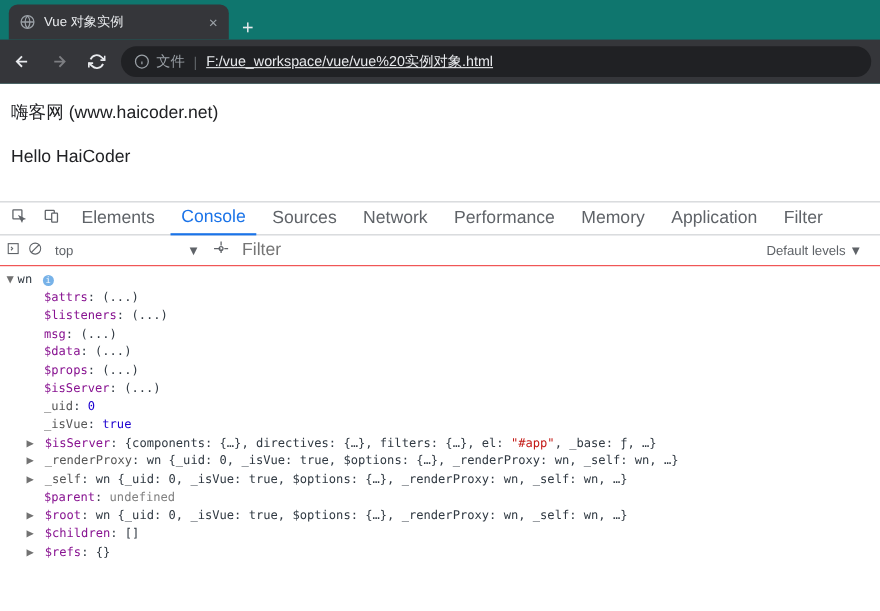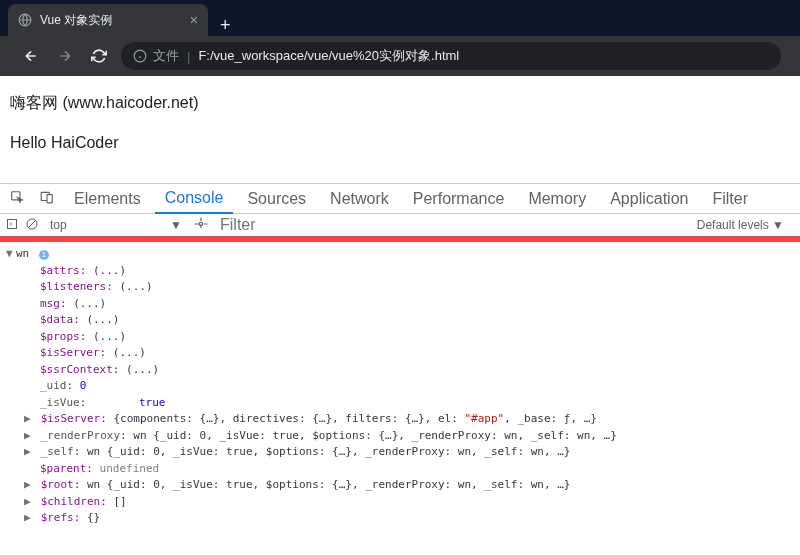--- a/index.html
+++ b/index.html
@@ -1,54 +1,54 @@
 <!DOCTYPE html>
 <html><head>
   <meta charset="utf-8">
   <style>
     * { margin: 0; padding: 0; box-sizing: border-box; }
     body { font-family: -apple-system, BlinkMacSystemFont, "Segoe UI", Arial, sans-serif; width: 800px; height: 555px; overflow: hidden; background: #fff; }
     
-    .browser-top { background: #0f172a; }
+    .browser-top { background: #0f766e; }
     .tab-bar { display: flex; align-items: flex-end; height: 36px; padding-left: 8px; }
     .tab { display: flex; align-items: center; background: #35363a; color: #e8eaed; padding: 0 10px; height: 32px; border-radius: 8px 8px 0 0; font-size: 12px; gap: 8px; min-width: 200px; }
     .tab-favicon { width: 14px; height: 14px; display: flex; align-items: center; justify-content: center; }
     .tab-title { flex: 1; }
     .tab-close { font-size: 14px; color: #9aa0a6; }
     .new-tab { color: #e8eaed; font-size: 18px; padding: 0 12px; }
     
-    .nav-bar { display: flex; align-items: center; background: #35363a; padding: 6px 19px; gap: 10px; }
+    .nav-bar { display: flex; align-items: center; background: #35363a; padding: 6px 8px; gap: 10px; }
     .nav-btn { color: #e8eaed; display: flex; align-items: center; justify-content: center; width: 24px; height: 24px; }
     .url-bar { flex: 1; display: flex; align-items: center; background: #202124; border-radius: 14px; padding: 5px 12px; gap: 8px; color: #e8eaed; font-size: 13px; }
     .url-info { display: flex; align-items: center; gap: 6px; color: #9aa0a6; }
     .url-divider { color: #5f6368; }
-    .url-text { color: #e8eaed; }
+    .url-text { color: #e8eaed; text-decoration: underline; }
     
     .page-content { padding: 14px 10px; font-size: 16px; color: #202124; line-height: 1.6; }
     .page-content p { margin-bottom: 14px; }
     
     .devtools { border-top: 1px solid #cacdd1; }
     .dt-tabs { display: flex; align-items: center; height: 30px; border-bottom: 1px solid #cacdd1; font-size: 16px; color: #5f6368; padding: 0 4px; gap: 4px; }
     .dt-tab-icon { padding: 0 6px; color: #5f6368; }
     .dt-tab { padding: 0 10px; height: 100%; display: flex; align-items: center; cursor: pointer; }
     .dt-tab.active { color: #1a73e8; border-bottom: 2px solid #1a73e8; margin-bottom: -1px; }
     
-    .dt-filter { display: flex; align-items: center; height: 28px; border-bottom: 6px solid #ef4444; font-size: 12px; padding: 0 6px; gap: 8px; color: #5f6368; }
+    .dt-filter { display: flex; align-items: center; height: 28px; border-bottom: 1px solid #ef4444; font-size: 12px; padding: 0 6px; gap: 8px; color: #5f6368; }
     .dt-filter-context { display: flex; align-items: center; gap: 6px; padding: 0 4px; min-width: 140px; }
     .dt-filter-input { flex: 1; border: none; font-size: 16px; outline: none; color: #5f6368; padding: 2px 4px; }
     .dt-filter-levels { padding-right: 10px; }
     
     .dt-console { font-family: Consolas, Menlo, monospace; font-size: 11px; padding: 4px 6px; color: #303942; line-height: 1.5; overflow: auto; }
     .dt-line { white-space: pre; }
     .arrow-expand { color: #727272; display: inline-block; width: 10px; }
     .arrow-collapsed { color: #727272; display: inline-block; width: 10px; }
     .prop-key { color: #881391; }
     .prop-key-private { color: #565656; }
     .prop-val-num { color: #1c00cf; }
-    .prop-val-bool { color: #1c00cf; margin-left: 46px; }
+    .prop-val-bool { color: #1c00cf; }
     .prop-val-str { color: #c41a16; }
     .prop-val-obj { color: #303942; }
     .prop-val-undef { color: #808080; }
     .info-icon { display: inline-block; width: 10px; height: 10px; border-radius: 50%; background: #77b2e8; color: white; font-size: 8px; text-align: center; line-height: 10px; margin-left: 3px; }
     .indent-1 { padding-left: 18px; }
     .indent-2 { padding-left: 34px; }
   </style>
 </head>
 <body>
 
@@ -153,21 +153,20 @@
     <span class="dt-filter-levels"><span>Default levels</span> ▼</span>
   </div>
   <div class="dt-console">
     <div class="dt-line"><span class="arrow-expand">▼</span><span>wn</span> <span class="info-icon">i</span></div>
     <div class="dt-line indent-2"><span class="prop-key">$attrs</span>: <span class="prop-val-obj">(...)</span></div>
     <div class="dt-line indent-2"><span class="prop-key">$listeners</span>: <span class="prop-val-obj">(...)</span></div>
     <div class="dt-line indent-2"><span class="prop-key">msg</span>: <span class="prop-val-obj">(...)</span></div>
     <div class="dt-line indent-2"><span class="prop-key">$data</span>: <span class="prop-val-obj">(...)</span></div>
     <div class="dt-line indent-2"><span class="prop-key">$props</span>: <span class="prop-val-obj">(...)</span></div>
     <div class="dt-line indent-2"><span class="prop-key">$isServer</span>: <span class="prop-val-obj">(...)</span></div>
-    <div class="dt-line indent-2"><span class="prop-key">$ssrContext</span>: <span class="prop-val-obj">(...)</span></div>
     <div class="dt-line indent-2"><span class="prop-key-private">_uid</span>: <span class="prop-val-num">0</span></div>
     <div class="dt-line indent-2"><span class="prop-key-private">_isVue</span>: <span class="prop-val-bool">true</span></div>
     <div class="dt-line indent-1"><span class="arrow-collapsed">▶</span> <span class="prop-key">$isServer</span>: <span class="prop-val-obj">{components: {…}, directives: {…}, filters: {…}, el: </span><span class="prop-val-str">"#app"</span><span class="prop-val-obj">, _base: ƒ, …}</span></div>
     <div class="dt-line indent-1"><span class="arrow-collapsed">▶</span> <span class="prop-key-private">_renderProxy</span>: <span class="prop-val-obj">wn {_uid: 0, _isVue: true, $options: {…}, _renderProxy: wn, _self: wn, …}</span></div>
     <div class="dt-line indent-1"><span class="arrow-collapsed">▶</span> <span class="prop-key-private">_self</span>: <span class="prop-val-obj">wn {_uid: 0, _isVue: true, $options: {…}, _renderProxy: wn, _self: wn, …}</span></div>
     <div class="dt-line indent-2"><span class="prop-key">$parent</span>: <span class="prop-val-undef">undefined</span></div>
     <div class="dt-line indent-1"><span class="arrow-collapsed">▶</span> <span class="prop-key">$root</span>: <span class="prop-val-obj">wn {_uid: 0, _isVue: true, $options: {…}, _renderProxy: wn, _self: wn, …}</span></div>
     <div class="dt-line indent-1"><span class="arrow-collapsed">▶</span> <span class="prop-key">$children</span>: <span class="prop-val-obj">[]</span></div>
     <div class="dt-line indent-1"><span class="arrow-collapsed">▶</span> <span class="prop-key">$refs</span>: <span class="prop-val-obj">{}</span></div>
   </div>

